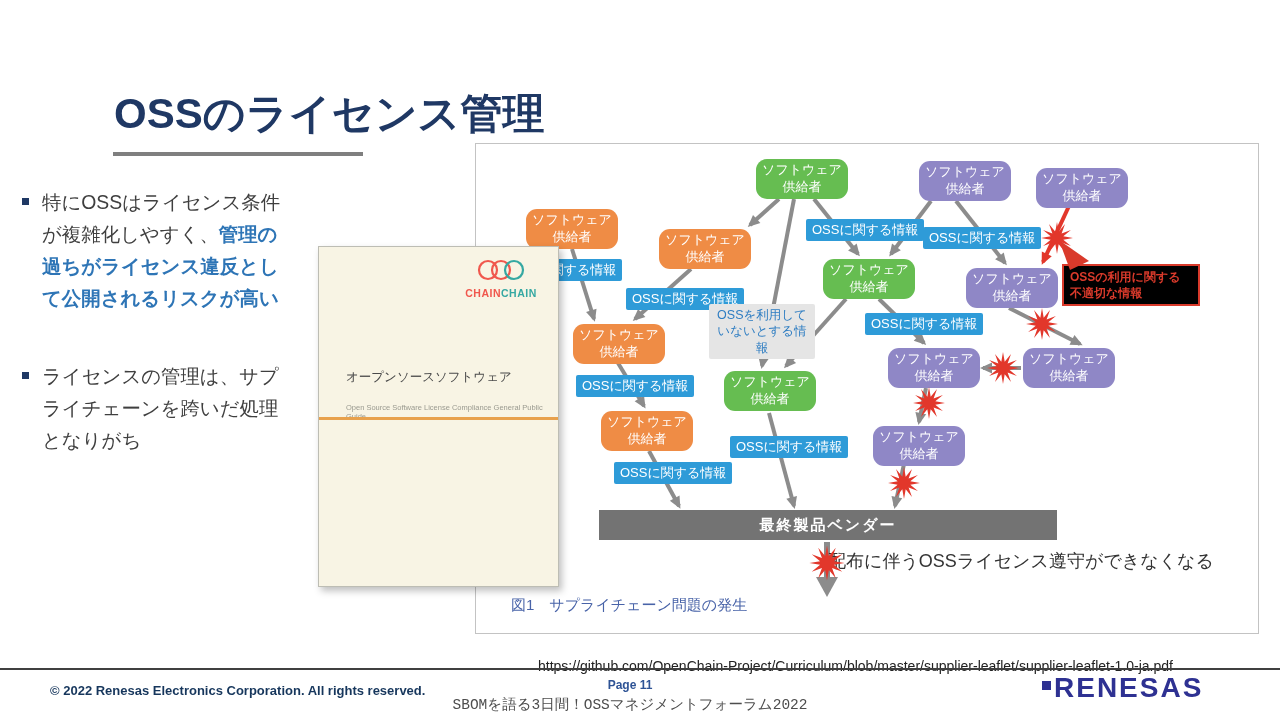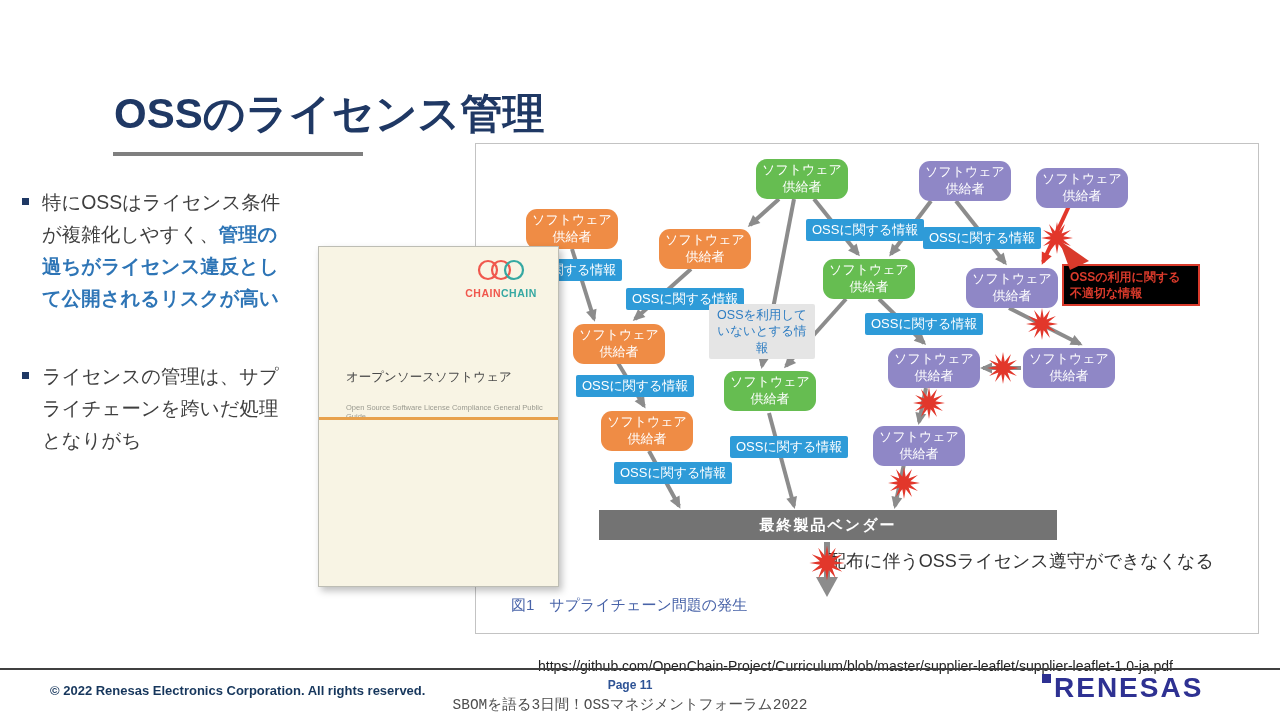--- a/index.html
+++ b/index.html
@@ -54,21 +54,21 @@
   .book-title-en{position:absolute;left:27px;top:156px;font-size:7.5px;color:#9a9a90;}
   .book-rule{position:absolute;left:0;top:170px;width:100%;height:3px;background:#E8A14C;}
 
   
   .source-url{left:538px;top:658px;font-size:14px;color:#222;}
   .footer-rule{left:0;top:668px;width:1280px;height:1.5px;background:#404040;}
   .copyright{left:50px;top:683px;font-size:13px;font-weight:bold;color:#16365C;}
   .page-number{left:330px;top:678px;width:600px;text-align:center;font-size:12px;
                font-weight:bold;color:#2E5395;}
   .event-name{left:330px;top:695px;width:600px;text-align:center;font-size:14.5px;color:#4d4d4d;font-family:Liberation Mono, monospace;}
-  .brand{left:1042px;top:674px;display:flex;align-items:flex-start;}
+  .brand{left:1042px;top:674px;display:flex;align-items:center;}
   .brand-sq{width:9px;height:9px;background:#2E3192;margin:0 3px 5px 0;}
   .brand-text{font-size:28px;font-weight:bold;color:#2E3192;letter-spacing:2px;line-height:1;}
 </style>
 </head>
 <body>
 
 <div class="abs slide-title">OSSのライセンス管理</div>
 <div class="abs title-underline"></div>
 
 <div class="abs bullets">

